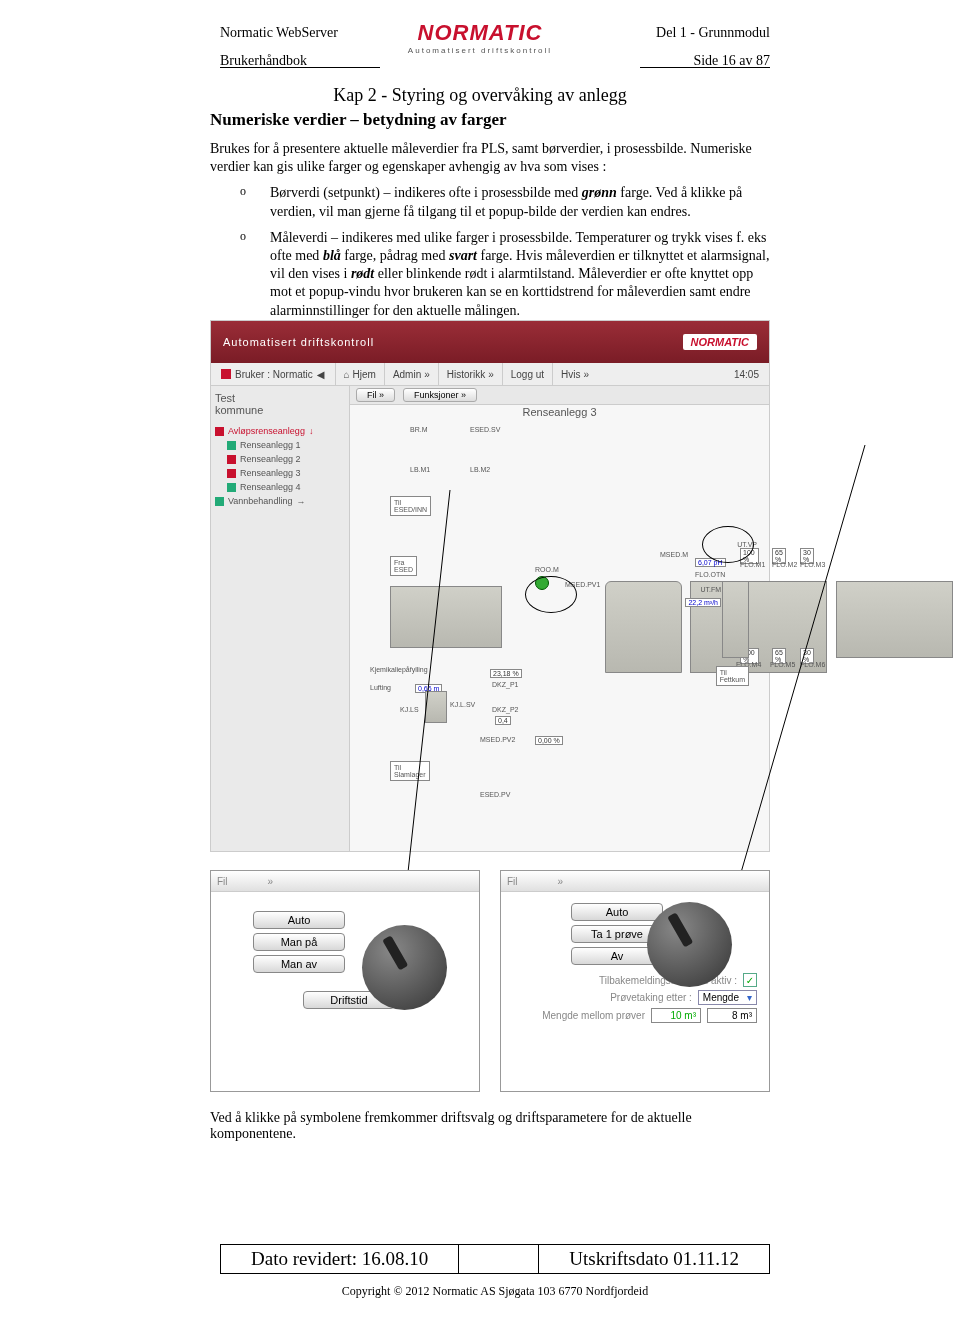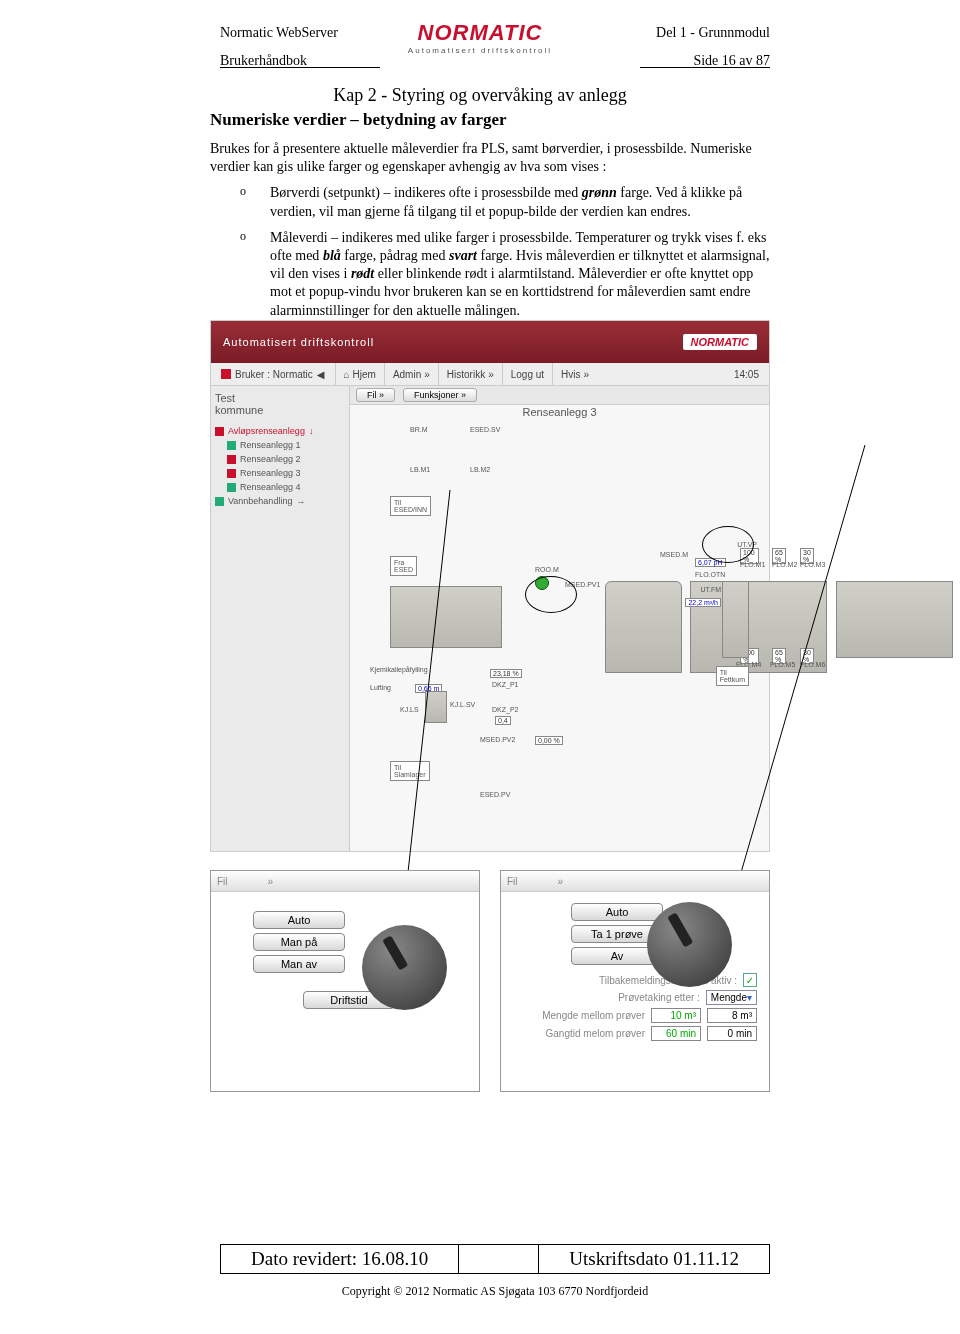--- a/index.html
+++ b/index.html
@@ -48,21 +48,21 @@
 .popup-bar{height:20px;background:linear-gradient(#fff,#e0e0e0);border-bottom:1px solid #ccc;display:flex;align-items:center;padding:0 6px;font-size:10px;color:#888}
 .popup-body{padding:15px 12px;position:relative;height:180px}
 .pbtn{background:linear-gradient(#fff,#d8d8d8);border:1px solid #888;border-radius:4px;padding:2px 0;font-size:11px;text-align:center;width:90px;margin:4px 0;display:block}
 .knob-wrap{position:absolute;top:25px;right:25px;width:100px;height:100px}
 .knob{width:85px;height:85px;border-radius:50%;background:radial-gradient(circle at 35% 30%,#888,#333);position:relative;margin:8px auto}
 .knob::after{content:"";position:absolute;top:8px;left:50%;transform:translateX(-50%) rotate(-30deg);transform-origin:bottom;width:10px;height:35px;background:#222;border-radius:3px}
 .field-row{display:flex;align-items:center;justify-content:flex-end;gap:6px;font-size:10px;color:#888;margin:3px 0}
 .field-box{border:1px solid #888;padding:1px 4px;font-size:10px;min-width:40px;text-align:right;color:#000}
 .field-box.g{color:#0a0}
 .chk{width:12px;height:12px;border:1px solid #5a8;background:#fff;display:inline-flex;align-items:center;justify-content:center;color:#0a0;font-size:10px}
-.sel{border:1px solid #88a;background:#fff;padding:1px 4px;font-size:10px;color:#000;display:inline-flex;align-items:center;}
+.sel{border:1px solid #88a;background:#fff;padding:1px 4px;font-size:10px;color:#000;display:inline-flex;align-items:center;gap:8px}
 .caption{position:absolute;top:1110px;left:110px;right:90px;font-size:14px}
 .ftr{position:absolute;bottom:35px;left:120px;right:90px;border-top:1px solid #000}
 .ftr-row{display:flex;justify-content:space-between;border:1px solid #000;border-top:none}
 .ftr-cell{padding:3px 30px;font-size:19px}
 .ftr-copy{text-align:center;font-size:12px;margin-top:10px}
 .green{color:#000000;font-weight:bold;font-style:italic}
 .blue{font-weight:bold;font-style:italic}
 .red{font-weight:bold;font-style:italic}
 .svart{font-weight:bold;font-style:italic}
 </style>
@@ -280,30 +280,26 @@
               <span class="sel">
                 <span>Mengde</span>
                 <span style="color:#36c">▾</span>
               </span>
             </div>
 <div class="field-row">
               <span>Mengde mellom prøver</span>
               <span class="field-box g">10 m³</span>
               <span class="field-box">8 m³</span>
             </div>
-<div class="field-row">
-              <span>Gangtid melom prøver</span>
-              <span class="field-box g">60 min</span>
-              <span class="field-box">0 min</span>
-            </div>
-</div>
-</div>
-</div>
-</div>
-
+</div>
+</div>
+</div>
+</div>
+
+<div class="caption">Ved å klikke på symbolene fremkommer driftsvalg og driftsparametere for de aktuelle komponentene.</div>
 
 <div class="ftr">
 <div class="ftr-row">
 <span class="ftr-cell">Dato revidert: 16.08.10</span>
 <span class="ftr-cell" style="border-left:1px solid #000;border-right:1px solid #000;flex:1"></span>
 <span class="ftr-cell">Utskriftsdato 01.11.12</span>
 </div>
 <div class="ftr-copy">Copyright © 2012  Normatic AS Sjøgata 103 6770 Nordfjordeid</div>
 </div>
 </div>

